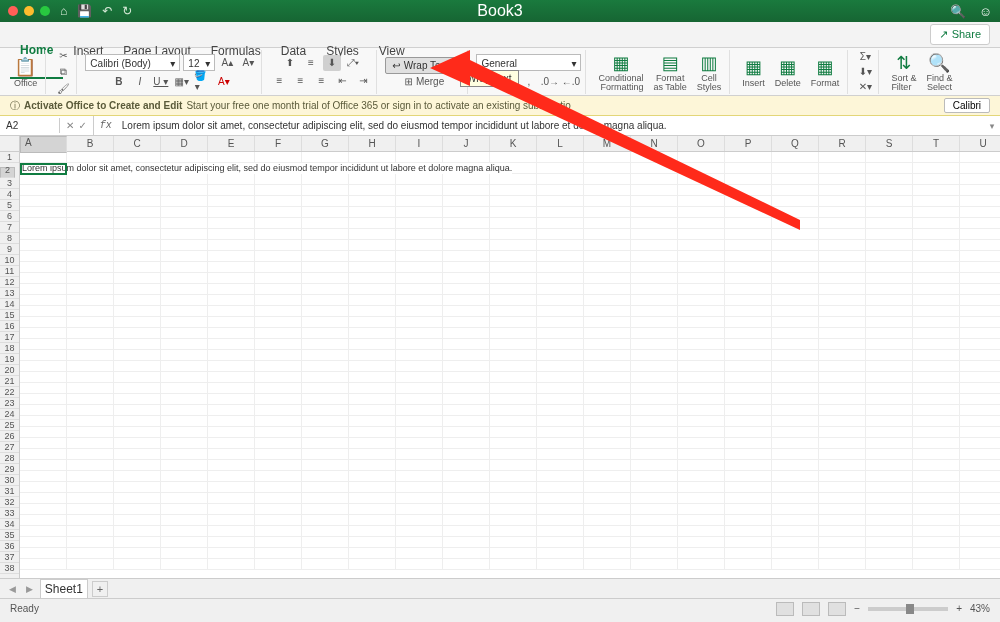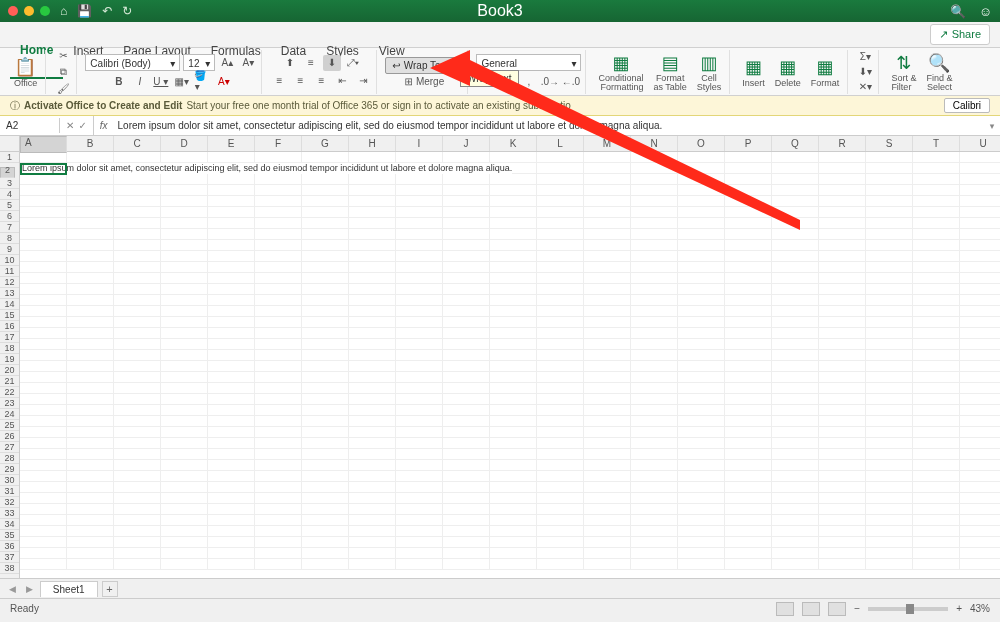--- a/index.html
+++ b/index.html
@@ -36,21 +36,21 @@
 
 
 .activate-bar { height:20px; background:#fdf6d8; border-bottom:1px solid #e3d678; display:flex; align-items:center; padding:0 10px; font-size:10px; color:#5a5a3a; }
 .activate-bar b { margin-right:4px; }
 .activate-bar .abtn { margin-left:auto; border:1px solid #bbb; background:#fff; padding:1px 8px; font-size:10px; border-radius:2px; }
 
 
 .fbar { height:20px; background:#fff; border-bottom:1px solid #ccc; display:flex; align-items:center; }
 .namebox { width:60px; border-right:1px solid #ccc; padding:2px 6px; font-size:10px; }
 .fx-tools { display:flex; gap:4px; padding:0 6px; color:#888; font-size:10px; border-right:1px solid #ccc; height:100%; align-items:center; }
-.fx { padding:0 6px; font-style:italic; color:#666; font-size:10px; }
+.fx { padding:0 6px; font-style:italic; color:#666; font-size:10px;font-family:Liberation Mono, monospace; }
 .fval { flex:1; font-size:10px; padding:2px 4px; overflow:hidden; white-space:nowrap; }
 .fdrop { width:16px; text-align:center; color:#888; font-size:9px; }
 
 
 .grid-wrap { position:relative; height:442px; overflow:hidden; background:#fff; }
 .corner { position:absolute; top:0; left:0; width:20px; height:16px; background:#f0f0f0; border-right:1px solid #ccc; border-bottom:1px solid #ccc; z-index:3; }
 .colheads { position:absolute; top:0; left:20px; right:0; height:16px; background:#f0f0f0; display:flex; z-index:2; border-bottom:1px solid #ccc; }
 .ch { width:47px; text-align:center; font-size:10px; color:#555; border-right:1px solid #ddd; line-height:16px; flex-shrink:0; }
 .ch.sel { background:#d4d4d4; }
 .rowheads { position:absolute; top:16px; left:0; width:20px; bottom:0; background:#f0f0f0; border-right:1px solid #ccc; z-index:2; }
@@ -58,21 +58,21 @@
 .rh.sel { background:#d4d4d4; }
 .cells { position:absolute; top:16px; left:20px; right:0; bottom:0; }
 .crow { height:11px; border-bottom:1px solid #eee; display:flex; }
 .cc { width:47px; border-right:1px solid #eee; font-size:9px; padding:0 2px; line-height:11px; flex-shrink:0; overflow:visible; white-space:nowrap; }
 .active-cell { position:absolute; border:2px solid #107c41; width:47px; height:12px; top:11px; left:0; z-index:4; pointer-events:none; }
 .overflow-text { position:absolute; top:11px; left:2px; font-size:9px; line-height:11px; white-space:nowrap; z-index:1; background:#fff; }
 
 
 .sheettabs { height:20px; background:#f0f0f0; border-top:1px solid #ccc; display:flex; align-items:center; padding:0 6px; gap:4px; font-size:10px; }
 .nav-tri { color:#999; font-size:9px; padding:0 3px; }
-.stab { padding:2px 12px; background:#fff; border:1px solid #ccc; border-bottom:none; font-size:10px; }
+.stab { padding:2px 4px; background:#fff; border:1px solid #ccc; border-bottom:none; font-size:12px; }
 .addtab { width:16px; height:16px; border:1px solid #ccc; text-align:center; line-height:14px; font-size:11px; color:#666; }
 
 
 .status { height:20px; background:#f0f0f0; border-top:1px solid #ccc; display:flex; align-items:center; padding:0 10px; font-size:10px; color:#555; }
 .status .right { margin-left:auto; display:flex; align-items:center; gap:8px; }
 .viewbtn { width:18px; height:14px; border:1px solid #bbb; background:#e0e0e0; }
 .zoom-slider { width:80px; height:4px; background:#ccc; position:relative; }
 .zoom-slider::after { content:''; position:absolute; width:8px; height:10px; background:#888; top:-3px; left:38px; }
 
 

